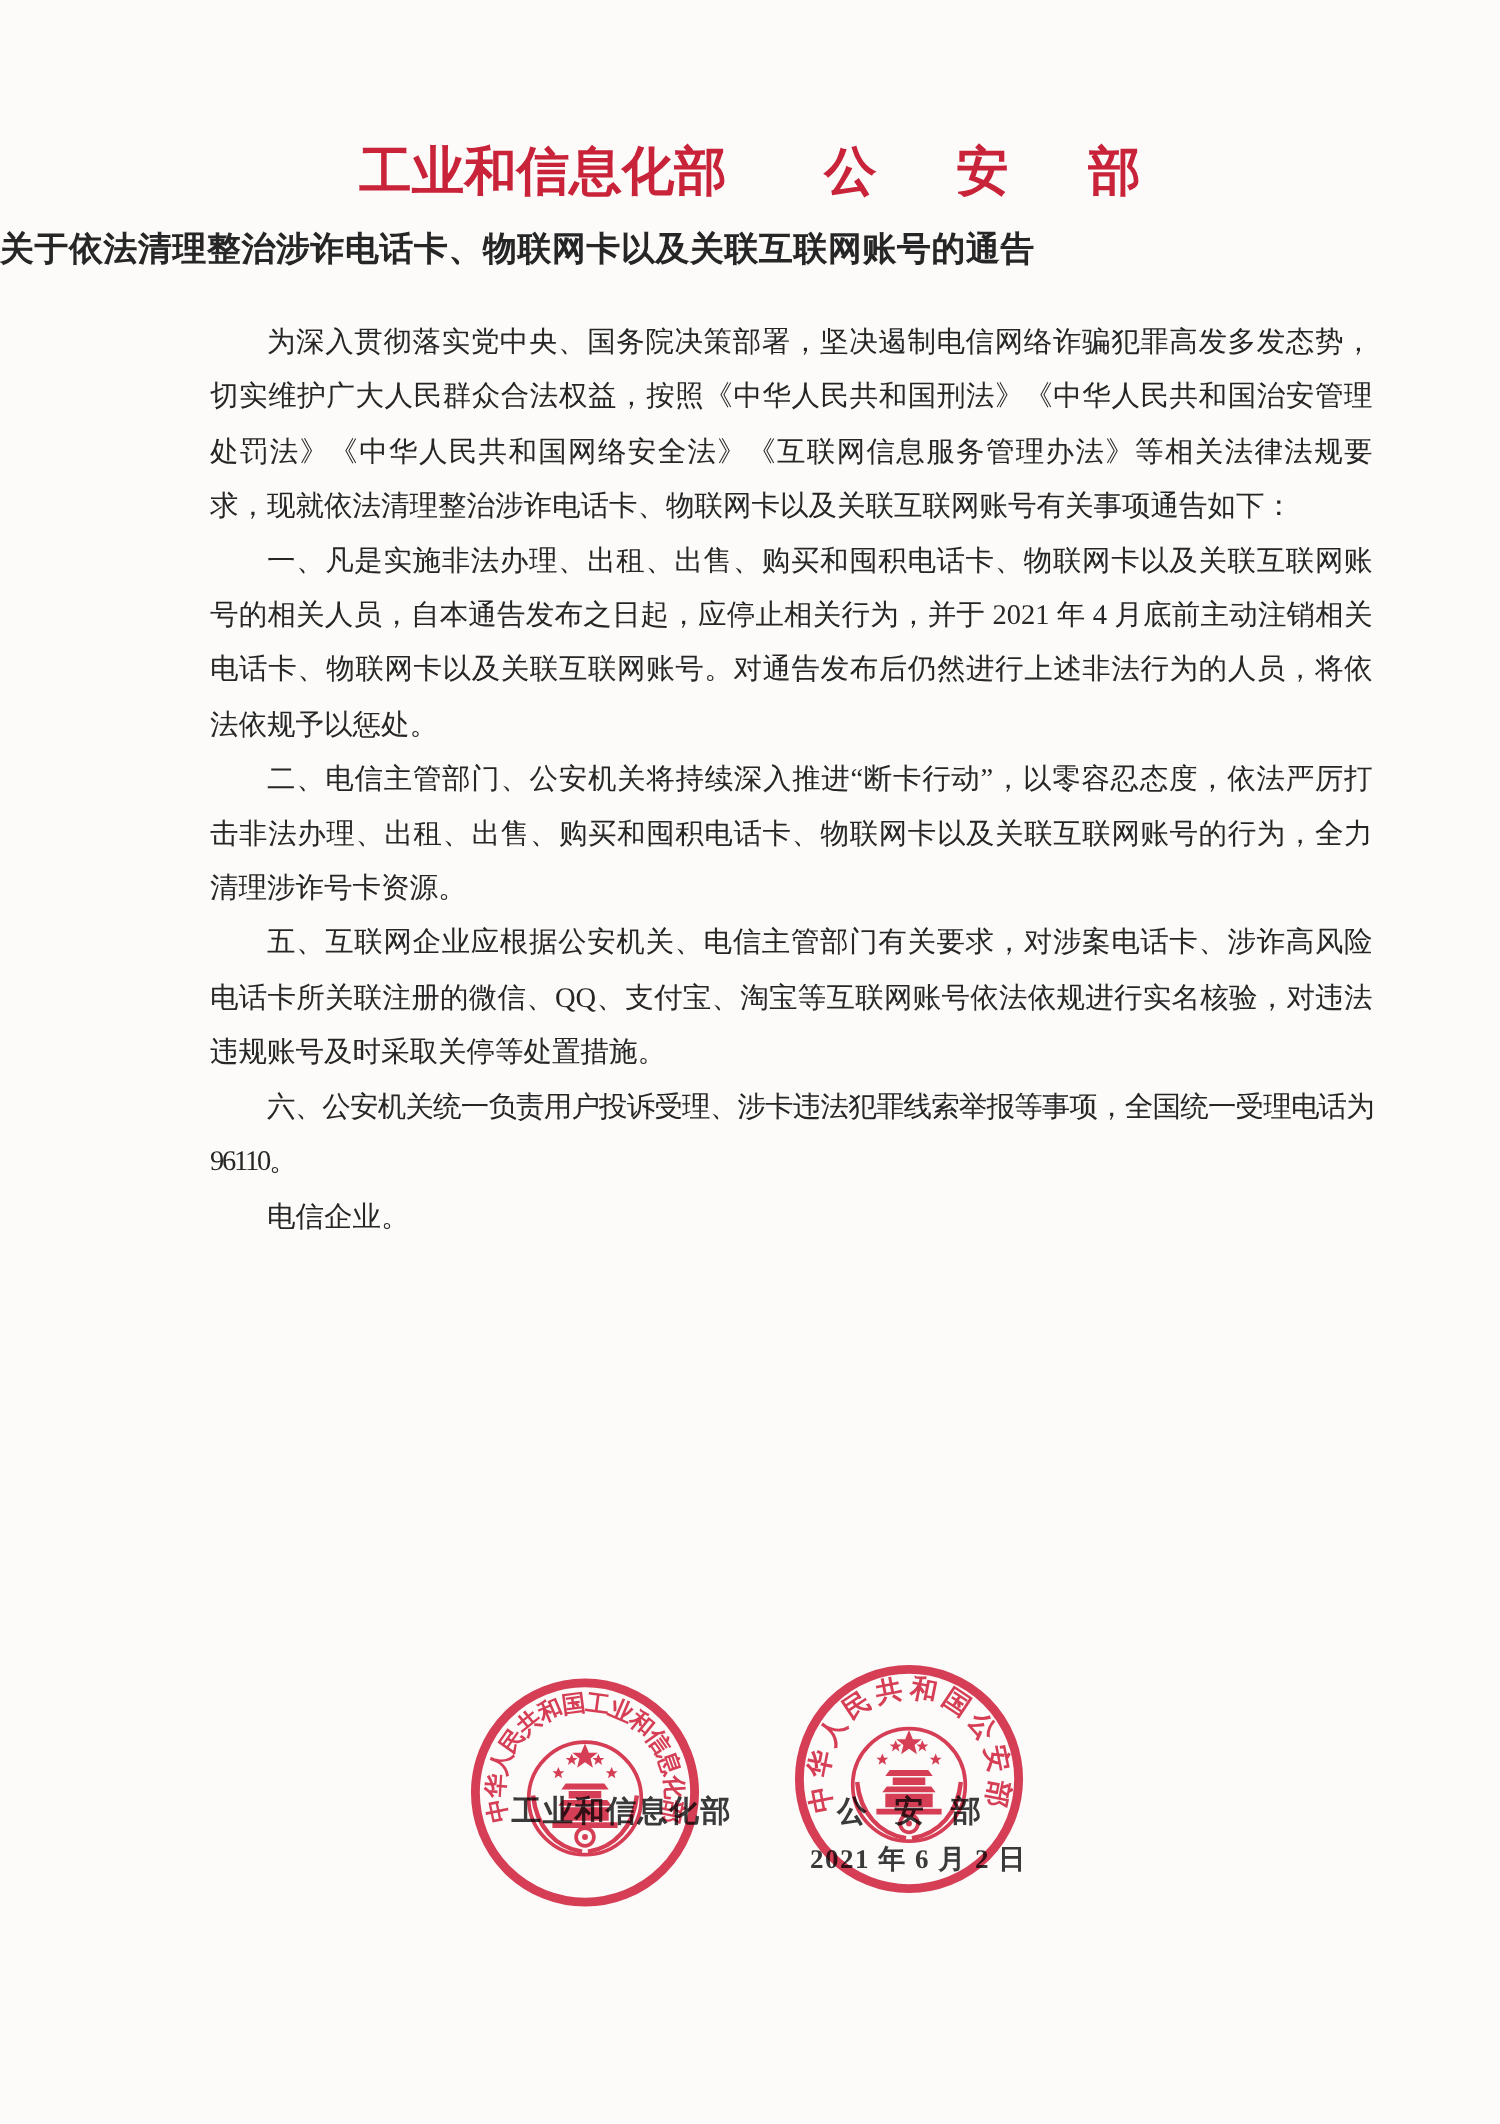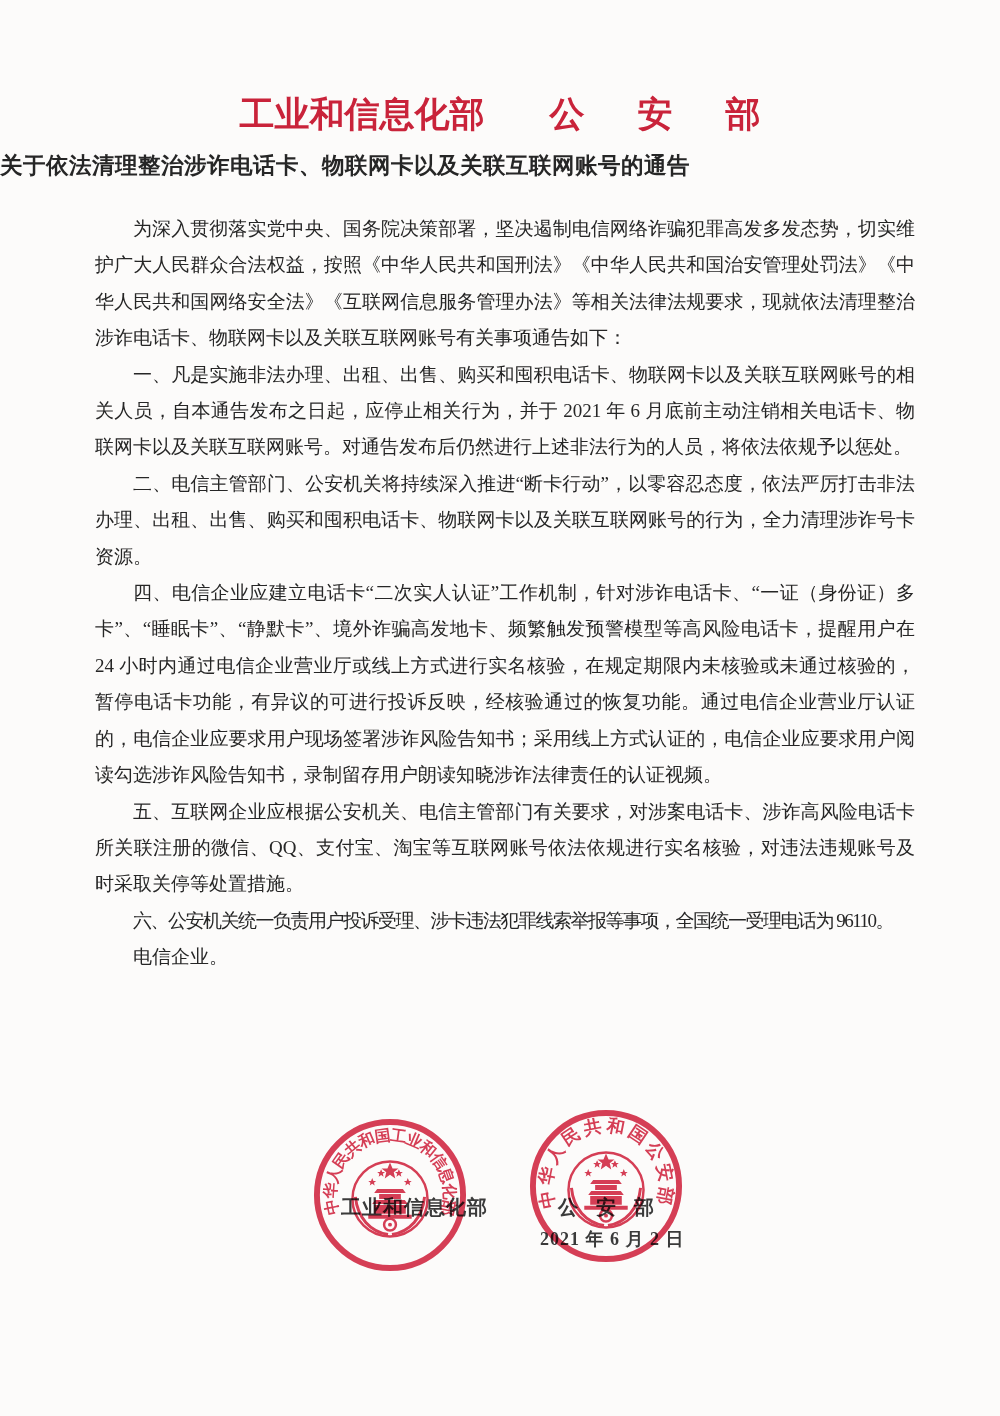--- a/index.html
+++ b/index.html
@@ -35,21 +35,21 @@
     font-size:22.5px;font-weight:bold;color:var(--ink);
     letter-spacing:0.5px;
   }
   
   .body-text{
     position:absolute;top:211px;left:95px;width:820px;
     font-size:19px;line-height:36.4px;
     color:var(--ink);
     text-align:justify;
   }
-  .body-text p{text-indent:2em;}
+  .body-text p{text-indent:2em;margin-left:45px;}
   .body-text p.tight{letter-spacing:-1.5px;}
   
   .seal{
     position:absolute;
     mix-blend-mode:multiply;
     opacity:0.93;
   }
   .seal-miit{left:311px;top:1116px;width:158px;height:158px;}
   .seal-mps{left:527px;top:1107px;width:158px;height:158px;}
   .seal svg{width:100%;height:100%;display:block;}
@@ -83,23 +83,22 @@
 
   <div class="header-row">
     <span class="ministry-left">工业和信息化部</span>
     <span class="ministry-right">公安部</span>
   </div>
 
   <div class="doc-title">关于依法清理整治涉诈电话卡、物联网卡以及关联互联网账号的通告</div>
 
   <div class="body-text">
     <p>为深入贯彻落实党中央、国务院决策部署，坚决遏制电信网络诈骗犯罪高发多发态势，切实维护广大人民群众合法权益，按照《中华人民共和国刑法》《中华人民共和国治安管理处罚法》《中华人民共和国网络安全法》《互联网信息服务管理办法》等相关法律法规要求，现就依法清理整治涉诈电话卡、物联网卡以及关联互联网账号有关事项通告如下：</p>
-    <p>一、凡是实施非法办理、出租、出售、购买和囤积电话卡、物联网卡以及关联互联网账号的相关人员，自本通告发布之日起，应停止相关行为，并于 2021 年 6 月底前主动注销相关电话卡、物联网卡以及关联互联网账号。对通告发布后仍然进行上述非法行为的人员，将依法依规予以惩处。</p>
+    <p>一、凡是实施非法办理、出租、出售、购买和囤积电话卡、物联网卡以及关联互联网账号的相关人员，自本通告发布之日起，应停止相关行为，并于 2021 年 4 月底前主动注销相关电话卡、物联网卡以及关联互联网账号。对通告发布后仍然进行上述非法行为的人员，将依法依规予以惩处。</p>
     <p>二、电信主管部门、公安机关将持续深入推进“断卡行动”，以零容忍态度，依法严厉打击非法办理、出租、出售、购买和囤积电话卡、物联网卡以及关联互联网账号的行为，全力清理涉诈号卡资源。</p>
-    <p>四、电信企业应建立电话卡“二次实人认证”工作机制，针对涉诈电话卡、“一证（身份证）多卡”、“睡眠卡”、“静默卡”、境外诈骗高发地卡、频繁触发预警模型等高风险电话卡，提醒用户在 24 小时内通过电信企业营业厅或线上方式进行实名核验，在规定期限内未核验或未通过核验的，暂停电话卡功能，有异议的可进行投诉反映，经核验通过的恢复功能。通过电信企业营业厅认证的，电信企业应要求用户现场签署涉诈风险告知书；采用线上方式认证的，电信企业应要求用户阅读勾选涉诈风险告知书，录制留存用户朗读知晓涉诈法律责任的认证视频。</p>
     <p>五、互联网企业应根据公安机关、电信主管部门有关要求，对涉案电话卡、涉诈高风险电话卡所关联注册的微信、QQ、支付宝、淘宝等互联网账号依法依规进行实名核验，对违法违规账号及时采取关停等处置措施。</p>
     <p class="tight">六、公安机关统一负责用户投诉受理、涉卡违法犯罪线索举报等事项，全国统一受理电话为 96110。</p>
     <p>电信企业。</p>
   </div>
 
   <div class="signature sig-miit">工业和信息化部</div>
   <div class="signature sig-mps">公安部</div>
   <div class="seal-date">2021 年 6 月 2 日</div>
 
   <div class="seal seal-miit">

